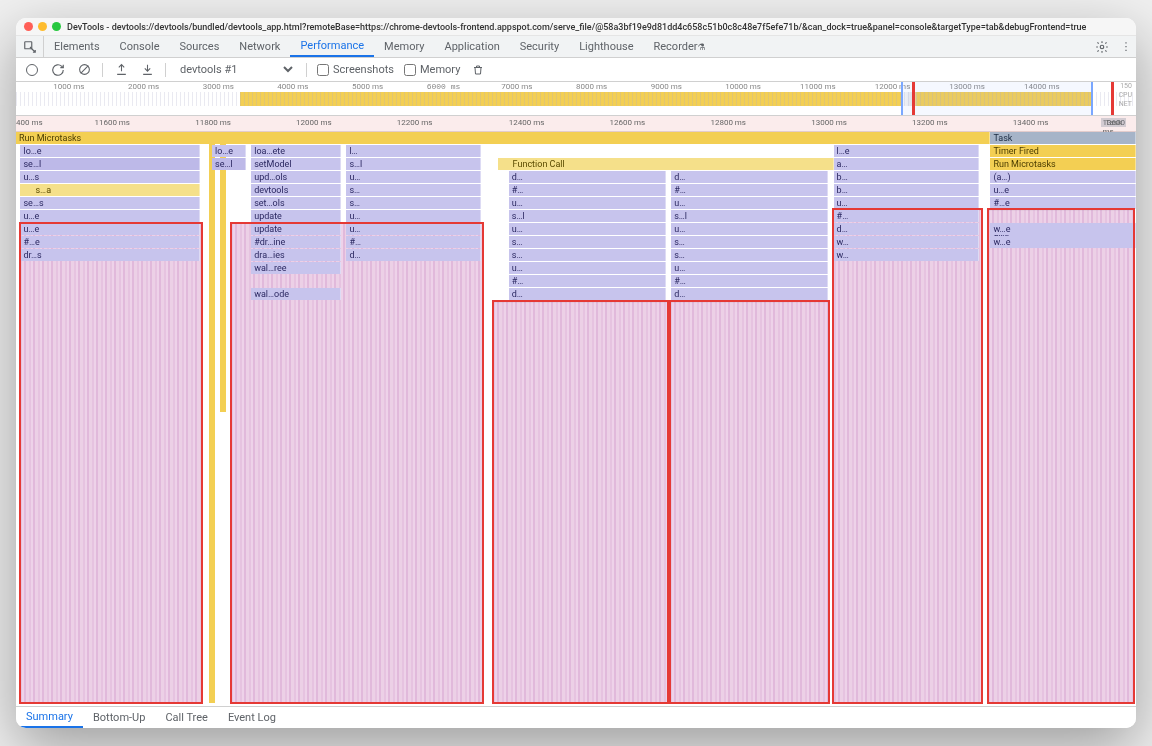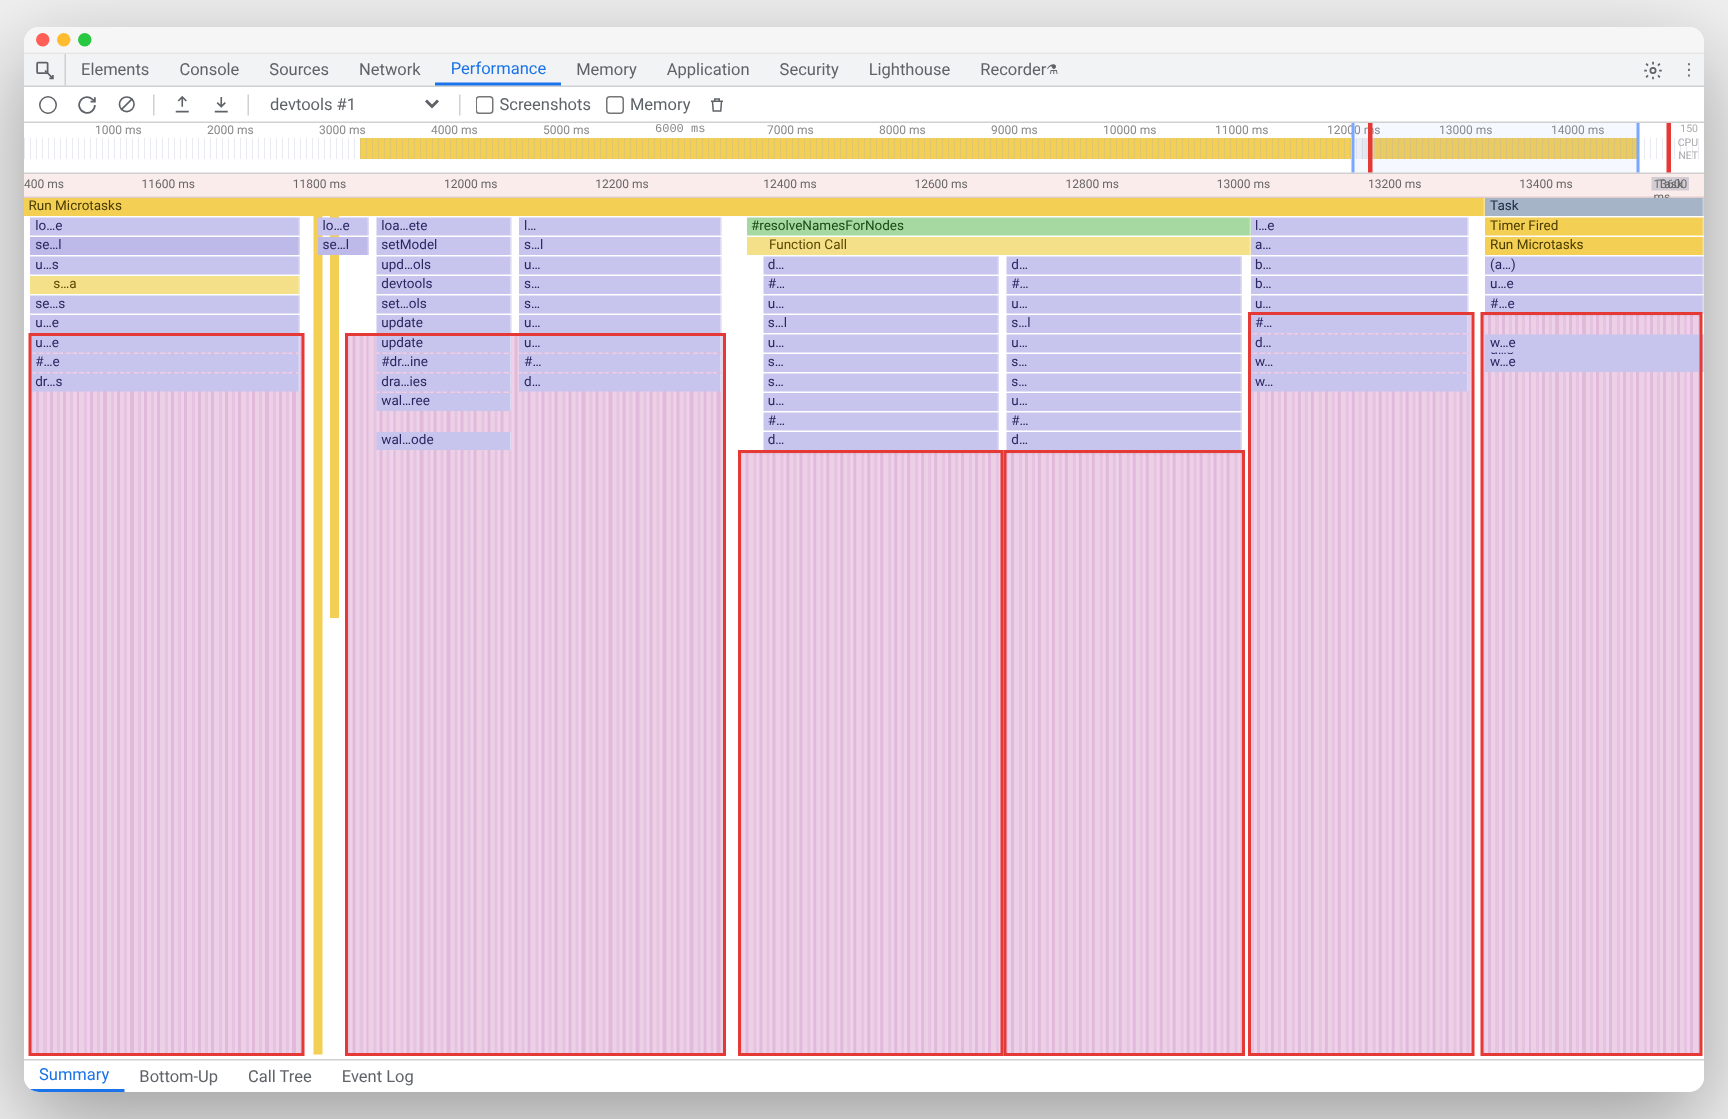--- a/index.html
+++ b/index.html
@@ -22,21 +22,21 @@
 .toolbar { height: 24px; display:flex; align-items:center; gap:10px; padding:0 8px; border-bottom:1px solid #d0d0d0; font-size:11px; color:#5f6368; }
 .toolbar .btn { width:16px; height:16px; display:flex; align-items:center; justify-content:center; }
 .toolbar .rec { width:12px; height:12px; border:1.5px solid #5f6368; border-radius:50%; }
 .toolbar .sep { width:1px; height:14px; background:#d0d0d0; }
 .toolbar select { font-size:11px; border:none; background:transparent; color:#5f6368; width:120px; }
 .toolbar label { display:flex; align-items:center; gap:4px; }
 .toolbar input[type=checkbox]{ width:12px; height:12px; }
 
 .overview { height: 34px; position:relative; background:#fff; border-bottom:1px solid #d0d0d0; font-size:8px; color:#888; }
 .ov-ticks { position:absolute; top:0; left:0; right:0; height:10px; }
-.ov-tick { position:absolute; top:0;margin-left:10px; }
+.ov-tick { position:absolute; top:0; }
 .ov-strip { position:absolute; top:10px; left:0; right:0; height:14px; background:linear-gradient(90deg,#fff 0%, #fff 20%, #f3cf53 20%, #f3cf53 79%, #fff 79%, #e8e8e8 80%,#f3cf53 80.5%,#f3cf53 96%, #fff 96%); }
 .ov-strip::before{content:"";position:absolute;inset:0;background:repeating-linear-gradient(90deg,rgba(170,170,200,.25) 0 1px,transparent 1px 4px);}
 .ov-labels { position:absolute; right:4px; top:0; font-size:7px; color:#aaa; line-height:9px; text-align:right;}
 .ov-brush { position:absolute; top:0; bottom:0; border-left:2px solid #7aa7ff; border-right:2px solid #7aa7ff; background:rgba(122,167,255,0.08);}
 .ov-red { position:absolute; top:0; width:3px; height:100%; background:#e53935; }
 
 .timeline-ruler { height:16px; position:relative; background:#fbecec; border-bottom:1px solid #e3cccc; font-size:8px; color:#666; }
 .timeline-ruler .tick { position:absolute; top:2px; }
 .timeline-ruler .task-label{ position:absolute; right:10px; top:2px; background:rgba(120,130,150,.3); padding:0 4px; font-size:8px;}
 
@@ -63,20 +63,21 @@
 <body>
 
 <div class="window">
 
   <div class="titlebar">
     <div class="tl-dots">
       <div class="tl-dot tl-red"></div>
       <div class="tl-dot tl-yellow"></div>
       <div class="tl-dot tl-green"></div>
     </div>
+    <div class="titlebar-text">DevTools - devtools://devtools/bundled/devtools_app.html?remoteBase=https://chrome-devtools-frontend.appspot.com/serve_file/@58a3bf19e9d81dd4c658c51b0c8c48e7f5efe71b/&amp;can_dock=true&amp;panel=console&amp;targetType=tab&amp;debugFrontend=true</div>
   </div>
 
   <div class="tabbar">
     <div class="inspect">
       <svg width="14" height="14" viewBox="0 0 24 24" fill="none" stroke="currentColor" stroke-width="2">
           <rect x="3" y="3" width="12" height="12" rx="1"></rect>
           <path d="M12 12 L21 21 M17 21 L21 21 L21 17"></path>
         </svg>
     </div>
     <div id="tabs-container" style="display:flex;">
@@ -200,21 +201,20 @@
       <div class="pink-fill" style="left: 73%; width: 13.2%; top: 78px; height: 493px;"></div>
       <div class="pink-fill" style="left: 86.8%; width: 13%; top: 78px; height: 493px;"></div>
       <div class="thin-yellow" style="left: 17.2%; top: 0px; height: 571px;"></div>
       <div class="thin-yellow" style="left: 18.2%; top: 0px; height: 280px;"></div>
       <div class="block c-orange" style="left: 0%; width: 87%; top: 0px;">Run Microtasks</div>
       <div class="block c-task" style="left: 87%; width: 13%; top: 0px;">Task</div>
       <div class="block c-lav" style="left: 0.4%; width: 16%; top: 13px;">lo…e</div>
       <div class="block c-lav" style="left: 17.5%; width: 3%; top: 13px;">lo…e</div>
       <div class="block c-lav" style="left: 21%; width: 8%; top: 13px;">loa…ete</div>
       <div class="block c-lav" style="left: 29.5%; width: 12%; top: 13px;">l…</div>
-      <div class="block c-mint" style="left: 43%; width: 30%; top: 13px;">#resolveNamesForNodes</div>
       <div class="block c-lav" style="left: 73%; width: 13%; top: 13px;">l…e</div>
       <div class="block c-orange" style="left: 87%; width: 13%; top: 13px;">Timer Fired</div>
       <div class="block c-lav2" style="left: 0.4%; width: 16%; top: 26px;">se…l</div>
       <div class="block c-lav2" style="left: 17.5%; width: 3%; top: 26px;">se…l</div>
       <div class="block c-lav" style="left: 21%; width: 8%; top: 26px;">setModel</div>
       <div class="block c-lav" style="left: 29.5%; width: 12%; top: 26px;">s…l</div>
       <div class="block c-yellow" style="left: 43%; width: 30%; top: 26px;">Function Call</div>
       <div class="block c-lav" style="left: 73%; width: 13%; top: 26px;">a…</div>
       <div class="block c-orange" style="left: 87%; width: 13%; top: 26px;">Run Microtasks</div>
       <div class="block c-lav" style="left: 0.4%; width: 16%; top: 39px;">u…s</div>

